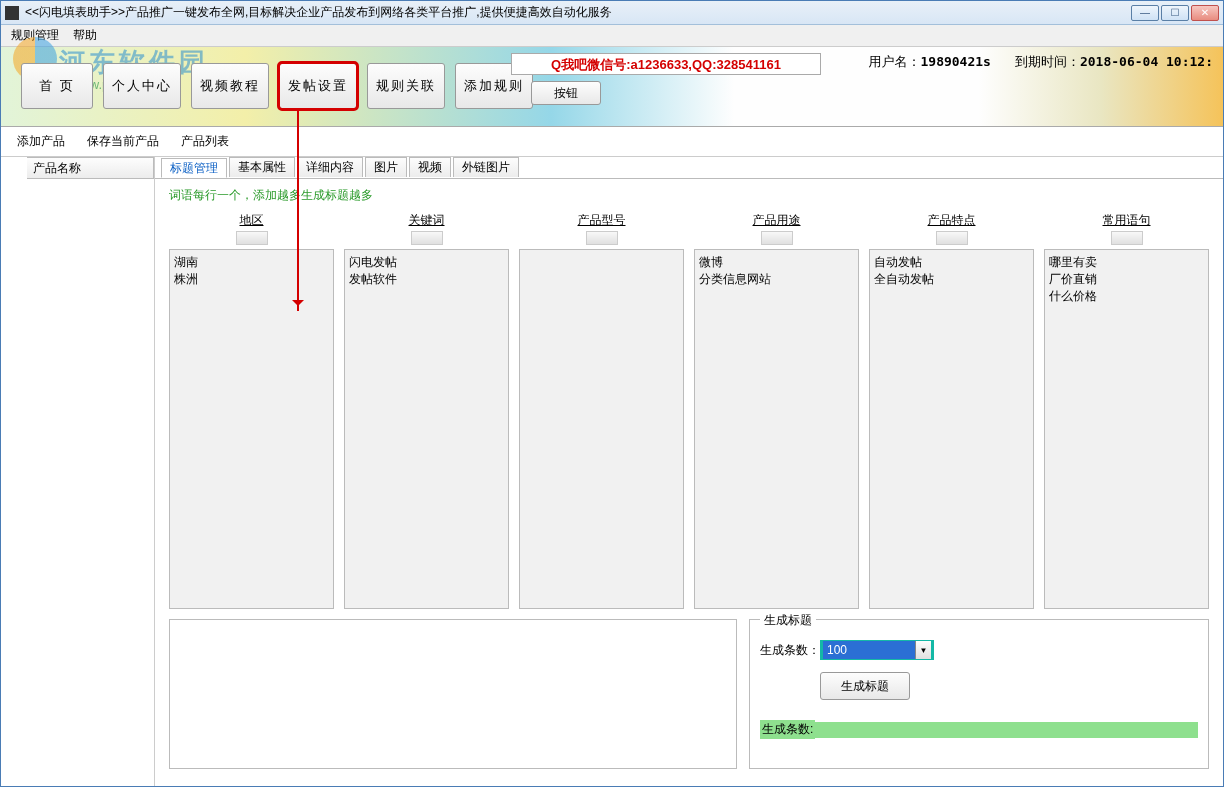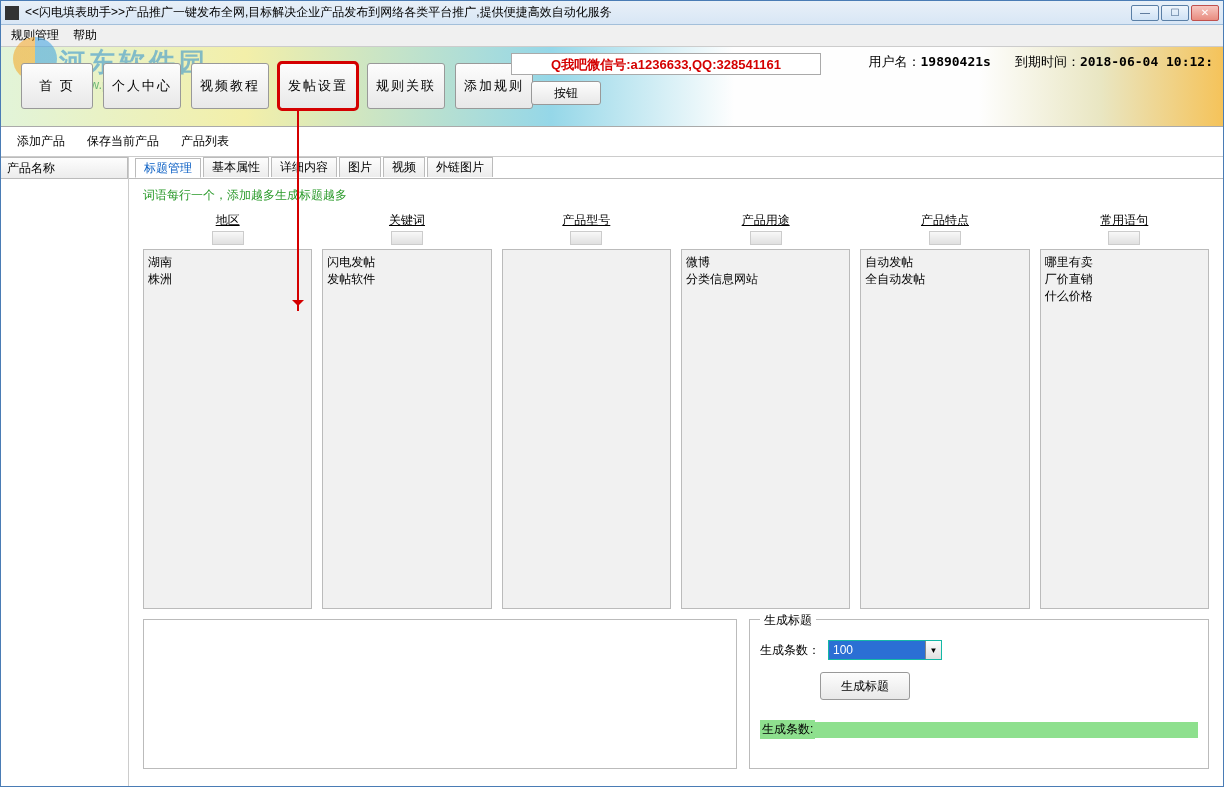--- a/index.html
+++ b/index.html
@@ -30,21 +30,21 @@
 
 .info-right { position: absolute; right: 10px; top: 6px; display: flex; gap: 24px; font-size: 13px; }
 .info-right b { font-family: monospace; font-weight: 700; }
 .contact-box { position: absolute; left: 510px; top: 6px; width: 310px; height: 22px; border: 1px solid #aaa; background: #fff; display: flex; align-items: flex-end; justify-content: center; }
 .contact-box span { color: #d40000; font-weight: 700; font-size: 13px; }
 .btn-small { position: absolute; left: 530px; top: 34px; width: 70px; height: 24px; background: linear-gradient(#fdfdfd,#e8e8e8); border: 1px solid #999; border-radius: 3px; display: flex; align-items: center; justify-content: center; font-size: 12px; }
 
 .subbar { height: 30px; display: flex; align-items: center; gap: 22px; padding: 0 16px; border-bottom: 1px solid #ccc; background: #fff; }
 .subbar span { font-size: 12px; }
 
-.content { display: flex; height: calc(787px - 24px - 22px - 80px - 30px - 2px); }
+.content { display: flex; height: calc(787px - 24px - 22px - 80px - 30px - 2px); margin-left: 26px; }
 .sidebar { width: 128px; border-right: 1px solid #ccc; background: #fff; }
 .sidebar-header { height: 22px; border: 1px solid #bbb; border-left: none; background: linear-gradient(#fdfdfd,#ececec); display: flex; align-items: center; padding: 0 6px; font-size: 12px; }
 
 .main { flex: 1; display: flex; flex-direction: column; }
 .tabstrip { height: 22px; display: flex; align-items: flex-start; background: #fff; border-bottom: 1px solid #bbb; padding-left: 6px; gap: 2px; }
 .tab { height: 20px; padding: 0 8px; border: 1px solid #bbb; border-bottom: none; background: linear-gradient(#fdfdfd,#ececec); font-size: 12px; display: flex; align-items: center; cursor: pointer; }
 .tab.active { color: #0a5fc4; background: #fff; border-bottom: 1px solid #fff; position: relative; top: 1px; }
 
 .hint { padding: 8px 14px; color: #2a9a2a; font-size: 12px; }
 
@@ -52,23 +52,23 @@
 .col { flex: 1; display: flex; flex-direction: column; }
 .col-label-wrap { display: flex; align-items: center; gap: 2px; margin-bottom: 4px; flex-direction: column; }
 .col-label { font-size: 12px; text-decoration: underline; }
 .col-hint { width: 32px; height: 14px; background: linear-gradient(#f8f8f8,#e0e0e0); border: 1px solid #ccc; }
 .col textarea { width: 100%; height: 360px; resize: none; border: 1px solid #bbb; background: #f1f1f1; font-size: 12px; padding: 4px; font-family: inherit; overflow-y: scroll; }
 
 .bottom-row { display: flex; gap: 12px; padding: 10px 14px; }
 .result-box { flex: 1; height: 150px; border: 1px solid #bbb; background: #fff; overflow-y: scroll; }
 .gen-panel { width: 460px; border: 1px solid #bbb; padding: 8px 10px; position: relative; }
 .gen-panel .legend { position: absolute; top: -8px; left: 10px; background: #fff; padding: 0 4px; font-size: 12px; }
-.gen-row { display: flex; align-items: center; gap: 8px; margin: 12px 0; }
+.gen-row { display: flex; align-items: center; gap: 0; margin: 12px 0; }
 .gen-row label { font-size: 12px; }
-.combo { width: 114px; height: 20px; border: 1px solid #14b8a6; display: flex; align-items: center; }
+.combo { width: 114px; height: 20px; border: 3px solid #14b8a6; display: flex; align-items: center; }
 .combo input { flex: 1; border: none; background: #2b6fd4; color: #fff; padding: 0 4px; font-size: 12px; width: 80px; height: 18px; }
 .combo .dd { width: 16px; height: 18px; border-left: 1px solid #888; background: linear-gradient(#fdfdfd,#e0e0e0); display: flex; align-items: center; justify-content: center; font-size: 8px; }
 .gen-btn { width: 90px; height: 28px; margin-left: 60px; background: linear-gradient(#fdfdfd,#e8e8e8); border: 1px solid #999; border-radius: 3px; font-size: 12px; }
 .progress-row { display: flex; align-items: center; margin-top: 20px; }
 .progress-label { background: #8ee08e; padding: 1px 2px; font-size: 12px; }
 .progress-bar { flex: 1; height: 16px; background: #8ee08e; }
 </style>
 </head>
 <body>
 

